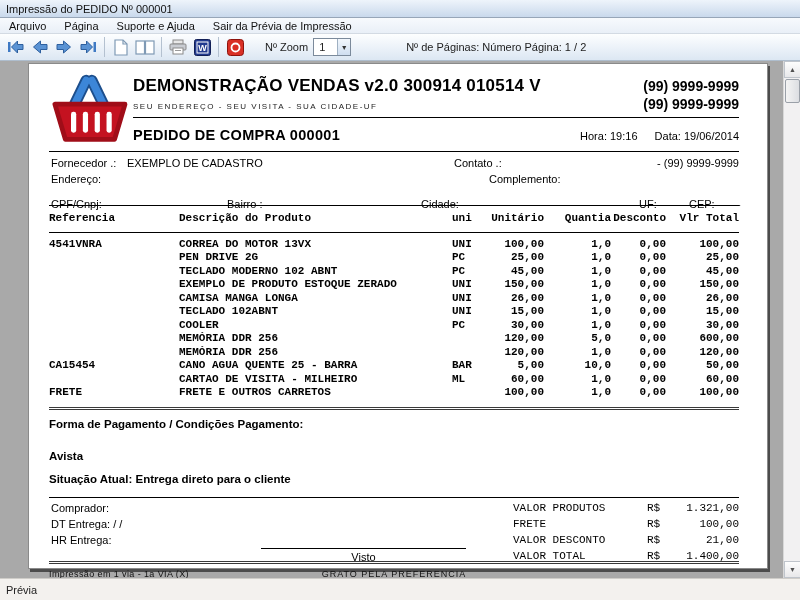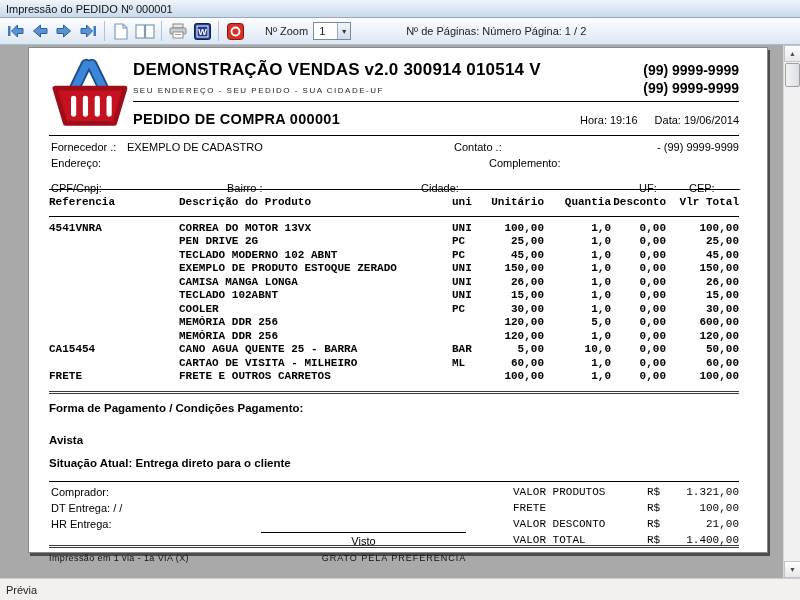--- a/index.html
+++ b/index.html
@@ -93,20 +93,26 @@
 </style>
 </head>
 <body>
 
 <div class="window">
 
   <div class="titlebar">
     <span>Impressão do PEDIDO Nº 000001</span>
   </div>
 
+  <div class="menubar">
+      <span class="menu-item">Arquivo</span>
+      <span class="menu-item">Página</span>
+      <span class="menu-item">Suporte e Ajuda</span>
+      <span class="menu-item">Sair da Prévia de Impressão</span>
+    </div>
 
   <div class="toolbar">
     <div class="tbtn">
       <svg width="18" height="14" viewBox="0 0 18 14">
         <rect x="1" y="2" width="2.5" height="10" fill="#3f7ac4"></rect>
         <path d="M16 4.5 H10.5 V1 L4.5 7 L10.5 13 V9.5 H16 Z" fill="#5a93d4" stroke="#2d5f9e" stroke-width="1"></path>
       </svg>
     </div>
     <div class="tbtn">
       <svg width="18" height="14" viewBox="0 0 18 14">
@@ -183,21 +189,21 @@
           <rect x="39.5" y="42" width="5.5" height="22" rx="2.5" fill="#fff"></rect>
           <rect x="52" y="42" width="5.5" height="22" rx="2.5" fill="#fff"></rect>
           <rect x="64.5" y="42" width="5.5" height="22" rx="2.5" fill="#fff"></rect>
         </svg>
         <div class="head-right">
           <div class="hr-row">
             <span class="company-title">DEMONSTRAÇÃO VENDAS v2.0 300914 010514 V</span>
             <span class="phone">(99) 9999-9999</span>
           </div>
           <div class="hr-row">
-            <span class="company-address">SEU ENDEREÇO - SEU PEDIDO - SUA CIDADE-UF</span>
+            <span class="company-address">SEU ENDEREÇO - SEU VISITA - SUA CIDADE-UF</span>
             <span class="phone">(99) 9999-9999</span>
           </div>
         </div>
         <div class="order-section">
           <span class="order-title">PEDIDO DE COMPRA 000001</span>
           <span class="hora-data">
             <span>Hora: 19:16</span>
             <span>Data: 19/06/2014</span>
           </span>
         </div>

